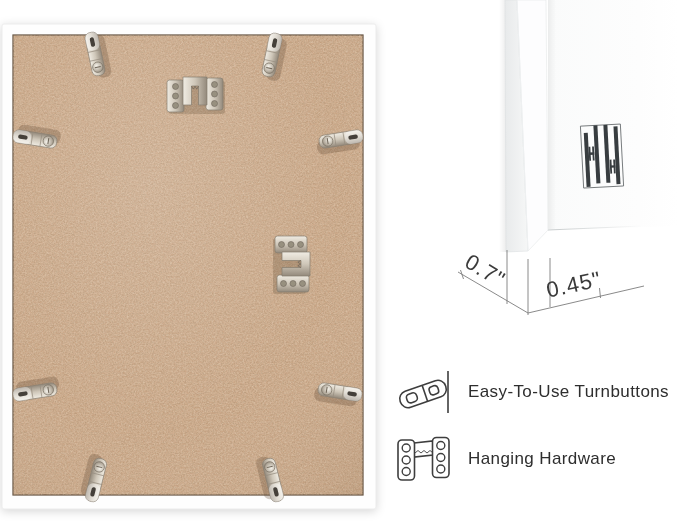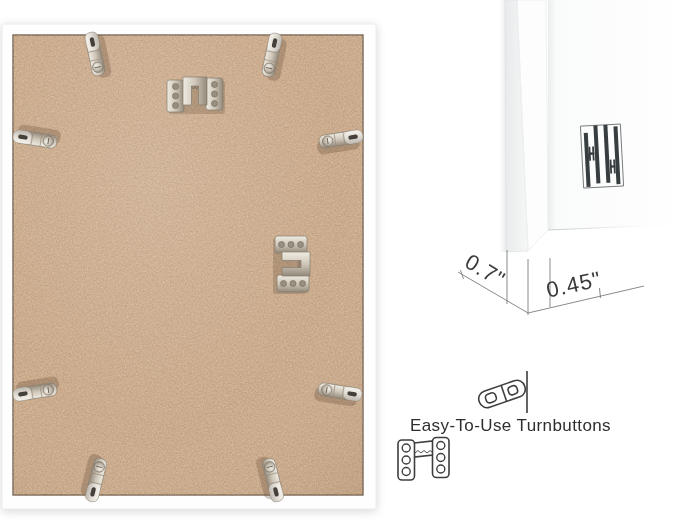--- a/index.html
+++ b/index.html
@@ -4,21 +4,21 @@
 <style>
   html,body{margin:0;padding:0;background:#ffffff;}
   body{width:679px;height:523px;position:relative;overflow:hidden;
        font-family:"Liberation Sans", sans-serif;color:#333;}
   .abs{position:absolute;}
   #frameBackSvg{left:0;top:0;filter:drop-shadow(0 2px 5px rgba(0,0,0,0.16));}
   .dim-label{position:absolute;font-weight:300;color:#3b3b3b;font-size:22px;
              letter-spacing:1px;text-align:center;white-space:nowrap;}
   #dim07{left:457px;top:258px;width:56px;transform:rotate(31deg);}
   #dim045{left:543px;top:272px;width:62px;transform:rotate(-12.5deg);}
-  .legend-row{position:absolute;display:flex;align-items:center;flex-direction:column;}
+  .legend-row{position:absolute;display:flex;align-items:center;}
   #legendRow1{left:396px;top:368px;}
   #legendRow2{left:396px;top:434px;}
   .legend-icon{flex:0 0 auto;}
   .legend-label{font-size:17px;font-weight:300;color:#2e2e2e;letter-spacing:0.4px;
                 margin-left:14px;white-space:nowrap;}
 </style>
 </head>
 <body>
 
 <svg id="frameBackSvg" class="abs" width="420" height="523" viewBox="0 0 420 523" xmlns="http://www.w3.org/2000/svg">
@@ -180,13 +180,14 @@
     <path d="M19,19 l3,-2.5 l3,2.5 l3,-2.5 l3,2.5 l3,-2.5 l2.5,2" stroke="#3e3e3e" stroke-width="0.9" fill="none"></path>
     <g fill="none" stroke="#3e3e3e" stroke-width="1.4">
       <circle cx="10.2" cy="14" r="4"></circle>
       <circle cx="10.2" cy="26" r="4"></circle>
       <circle cx="10.2" cy="37.5" r="4"></circle>
       <circle cx="44.8" cy="11.5" r="4"></circle>
       <circle cx="44.8" cy="23.5" r="4"></circle>
       <circle cx="44.8" cy="35" r="4"></circle>
     </g>
   </svg>
+  <span class="legend-label">Hanging Hardware</span>
 </div>
 
 </body></html>

